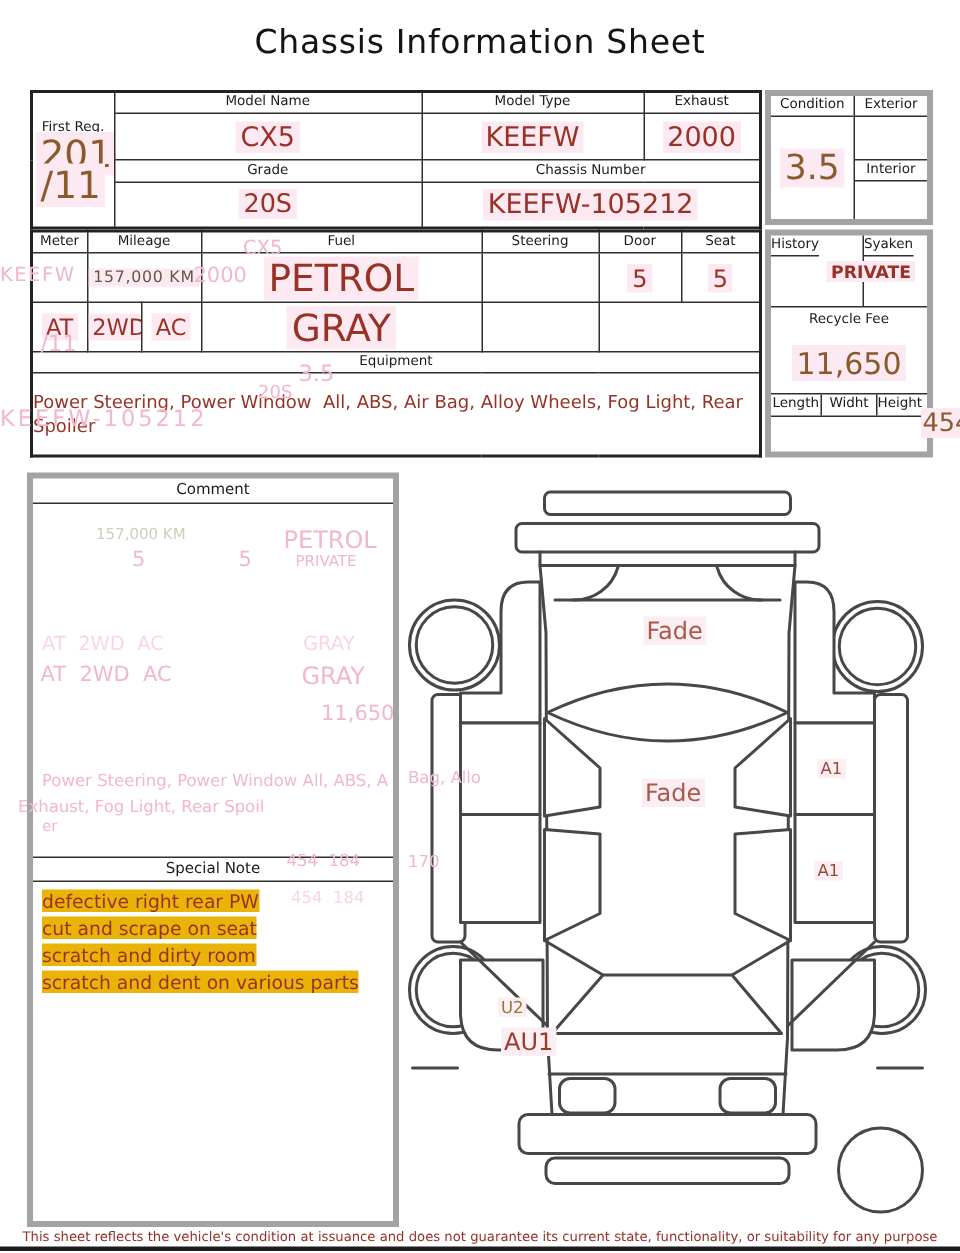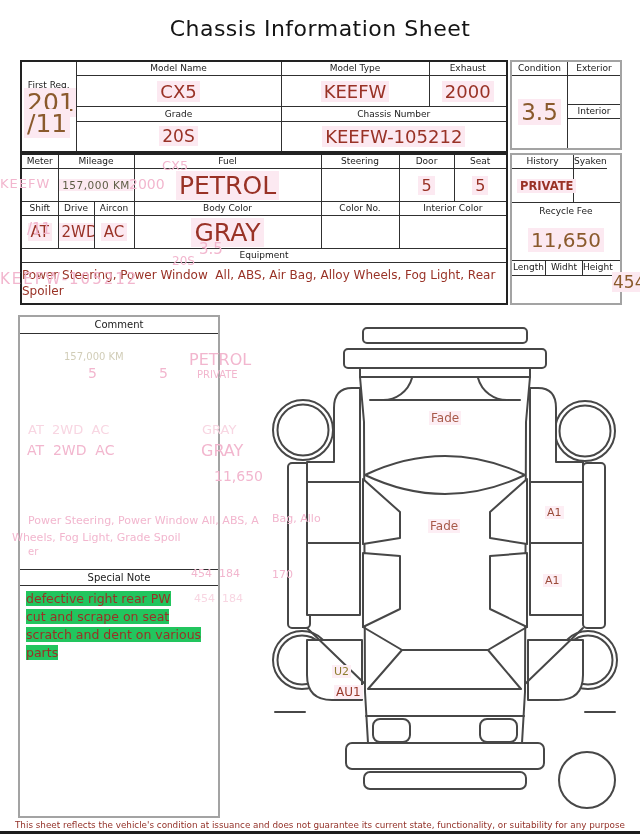--- a/index.html
+++ b/index.html
@@ -13,42 +13,42 @@
             background:#fff; border:2px solid #222; }
   table.t td { border:1px solid #303030; padding:0; overflow:hidden; vertical-align:middle; }
 
   .hdr { font-size:9px; color:#1a1a1a; text-align:center; line-height:13px; white-space:nowrap; }
   .val { text-align:center; color:#993226; }
   .brown { color:#8a5a2c; }
   .hl { background:#fce9f1; padding:0 3px; }
   .fs18 { font-size:18px; } .fs17 { font-size:17px; } .fs19 { font-size:25px; }
   .fs16 { font-size:16px; } .fs15 { font-size:15px; } .fs20 { font-size:20px; }
 
-  .box { position:absolute; border:2px solid #a3a3a3; background:#fff; box-sizing:border-box; }
+  .box { position:absolute; border:4px solid #a3a3a3; background:#fff; box-sizing:border-box; }
   .bline { border-bottom:1px solid #303030; }
   .tline { border-top:1px solid #303030; }
   .rline { border-right:1px solid #303030; }
 
   .mileage { font-size:10.5px; color:#5c5c44; letter-spacing:0.5px; text-align:center; }
   .equip { font-size:12px; color:#993226; text-align:left; padding:2px 5px;
            line-height:16px; vertical-align:top; white-space:pre-wrap; }
 
   .notes { padding:4px 6px; }
   .note-line { font-size:12.5px; color:#993226; line-height:18px; }
-  .note-line span { background:#22c55e; }
+  .note-line span { background:#eab308; }
 
   .footer { position:absolute; left:0; top:820px; width:640px; text-align:center;
             font-size:8.8px; color:#933128; }
   .bottom-bar { position:absolute; left:0; top:831px; width:640px; height:3px; background:#1c1c1c; }
 
   .ghost { position:absolute; color:#f2b6ce; white-space:pre; pointer-events:none; z-index:5; }
   .g2 { color:#f8d6e2; }
   .golive { color:#b3ac88; }
 
-  .diag-label { position:absolute; font-size:12px; background:#fdeef4; padding:0 2px;
+  .diag-label { position:absolute; font-size:16px; background:#fdeef4; padding:0 2px;
                 color:#9a4a38; z-index:4; white-space:nowrap; }
   svg#car { position:absolute; left:272px; top:312px; }
 </style>
 </head>
 <body>
 
 <div id="sheet">
 
   <div class="title">Chassis Information Sheet</div>
 
@@ -123,48 +123,40 @@
       <td class="hdr">Seat</td>
     </tr>
     <tr style="height:33px">
       <td></td>
       <td class="mileage" colspan="2"><span class="hl">157,000 KM</span></td>
       <td class="val fs19"><span class="hl">PETROL</span></td>
       <td></td>
       <td class="val fs16"><span class="hl">5</span></td>
       <td class="val fs16"><span class="hl">5</span></td>
     </tr>
-    <tr style="height:14px">
-      <td class="hdr">Shift</td>
-      <td class="hdr">Drive</td>
-      <td class="hdr">Aircon</td>
-      <td class="hdr">Body Color</td>
-      <td class="hdr">Color No.</td>
-      <td class="hdr" colspan="2">Interior Color</td>
-    </tr>
     <tr style="height:33px">
       <td class="val fs15"><span class="hl">AT</span></td>
       <td class="val fs15"><span class="hl">2WD</span></td>
       <td class="val fs15"><span class="hl">AC</span></td>
       <td class="val fs19"><span class="hl">GRAY</span></td>
       <td></td>
       <td colspan="2"></td>
     </tr>
     <tr style="height:13px">
       <td class="hdr" colspan="7">Equipment</td>
     </tr>
     <tr>
       <td class="equip" colspan="7">Power Steering, Power Window  All, ABS, Air Bag, Alloy Wheels, Fog Light, Rear Spoiler</td>
     </tr>
   </tbody>
     </table>
 
   <div class="box" style="left:510px;top:153px;width:112px;height:152px;display:flex;flex-direction:column;">
     <div style="height:47px;display:flex;">
-      <div class="rline" style="width:61px;display:flex;flex-direction:column;">
+      <div class="rline" style="width:61px;display:flex;flex-direction:row;">
         <div class="hdr bline" style="height:13px;">History</div>
         <div class="val" style="flex:1;display:flex;align-items:center;font-size:11.5px;font-weight:bold;padding-left:5px;">
             <span class="hl">PRIVATE</span>
           </div>
       </div>
       <div style="flex:1;display:flex;flex-direction:row;">
         <div class="hdr bline" style="height:13px;">Syaken</div>
         <div style="flex:1;"></div>
       </div>
     </div>
@@ -187,27 +179,28 @@
         <div class="val fs17 rline" style="width:36px;display:flex;align-items:center;justify-content:center;">
             <span class="hl" style="padding:0 1px;">184</span>
           </div>
         <div class="val brown fs17" style="flex:1;display:flex;align-items:center;justify-content:center;">
             <span class="hl" style="padding:0 1px;">170</span>
           </div>
       </div>
     </div>
   </div>
 
-  <div class="box" style="left:18px;top:315px;width:202px;height:503px;">
+  <div class="box" style="left:18px;top:315px;width:248px;height:503px;">
     <div class="hdr bline" style="height:16px;line-height:16px;font-size:10px;">Comment</div>
     <div style="height:235px;"></div>
     <div class="hdr tline bline" style="height:15px;line-height:15px;font-size:10px;">Special Note</div>
     <div class="notes">
       <div class="note-line"><span>defective right rear PW</span></div>
       <div class="note-line"><span>cut and scrape on seat</span></div>
+      <div class="note-line"><span>scratch and dirty room</span></div>
       <div class="note-line"><span>scratch and dent on various parts</span></div>
     </div>
   </div>
 
   <svg id="car" width="366" height="505" viewBox="0 0 366 505">
     <g fill="#ffffff" stroke="#474747" stroke-width="2" stroke-linejoin="round" stroke-linecap="round">
 
       <g>
           <circle cx="31" cy="118" r="30"></circle>
           <circle cx="31" cy="118" r="25.5"></circle>
@@ -287,21 +280,21 @@
   <span class="ghost" style="left:88px;top:365px;font-size:14px;">5</span>
   <span class="ghost" style="left:159px;top:365px;font-size:14px;">5</span>
   <span class="ghost" style="left:189px;top:350px;font-size:16px;">PETROL</span>
   <span class="ghost" style="left:197px;top:369px;font-size:10px;">PRIVATE</span>
   <span class="ghost g2" style="left:28px;top:422px;font-size:13px;">AT  2WD  AC</span>
   <span class="ghost" style="left:27px;top:442px;font-size:14px;">AT  2WD  AC</span>
   <span class="ghost g2" style="left:202px;top:422px;font-size:13px;">GRAY</span>
   <span class="ghost" style="left:201px;top:441px;font-size:16px;">GRAY</span>
   <span class="ghost" style="left:214px;top:468px;font-size:14px;">11,650</span>
   <span class="ghost" style="left:28px;top:514px;font-size:11px;">Power Steering, Power Window All, ABS, A</span>
-  <span class="ghost" style="left:12px;top:531px;font-size:11px;">Wheels, Fog Light, Grade Spoil</span>
+  <span class="ghost" style="left:12px;top:531px;font-size:11px;">Exhaust, Fog Light, Rear Spoil</span>
   <span class="ghost" style="left:28px;top:546px;font-size:10px;">er</span>
   <span class="ghost" style="left:191px;top:567px;font-size:11px;">454  184</span>
   <span class="ghost g2" style="left:194px;top:592px;font-size:11px;">454  184</span>
   <span class="ghost" style="left:272px;top:512px;font-size:11px;">Bag, Allo</span>
   <span class="ghost" style="left:272px;top:568px;font-size:11px;">170</span>
 
   <div class="footer">This sheet reflects the vehicle's condition at issuance and does not guarantee its current state, functionality, or suitability for any purpose</div>
   <div class="bottom-bar"></div>
 
 </div>

